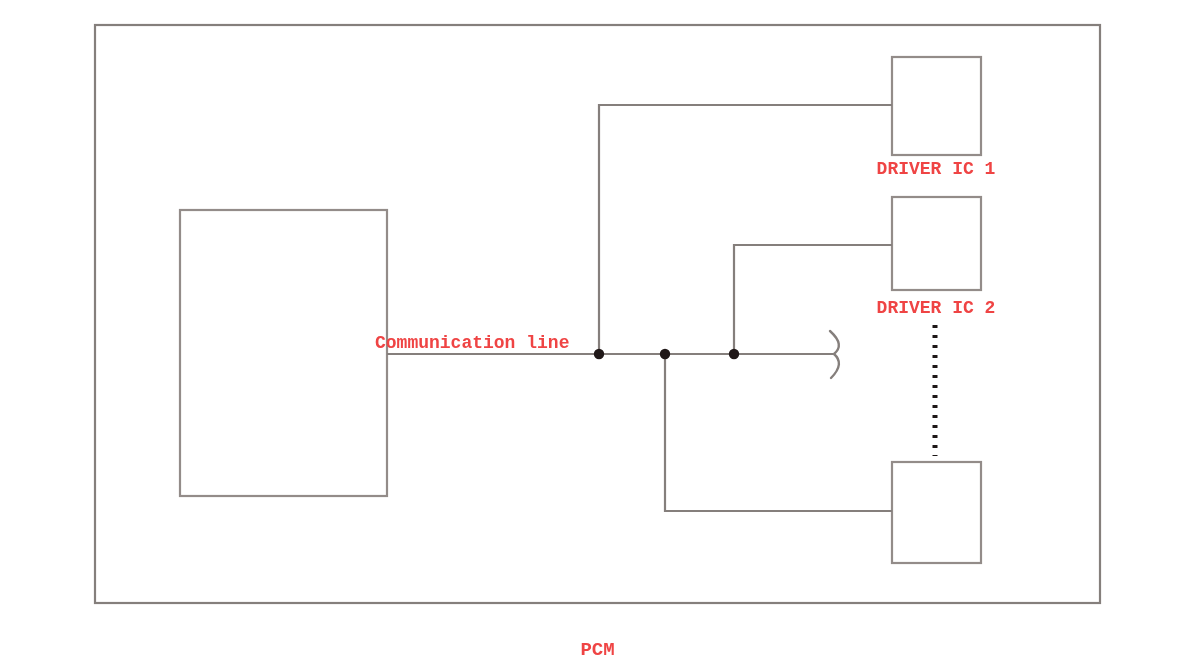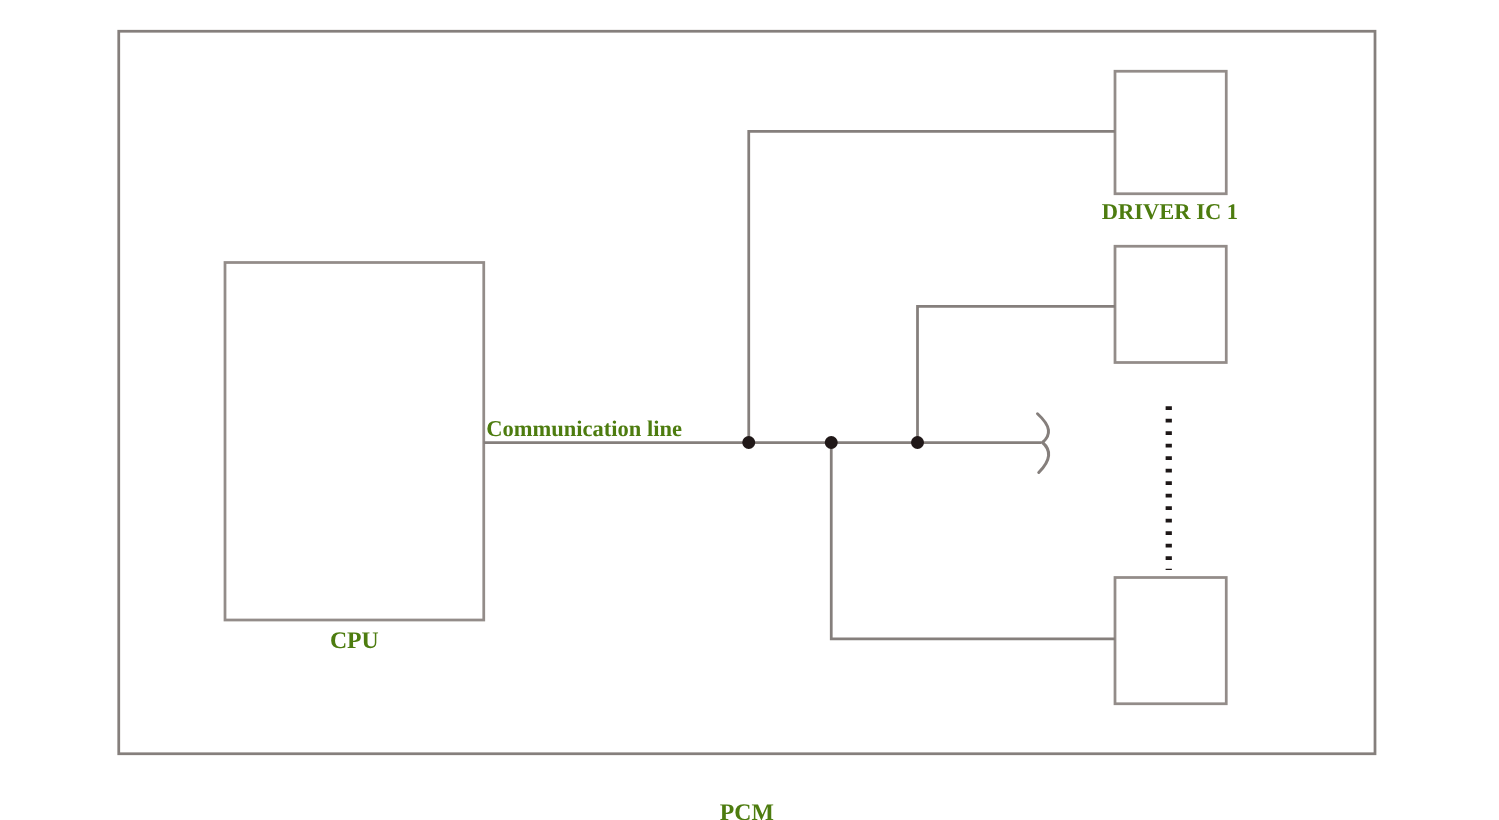--- a/index.html
+++ b/index.html
@@ -20,23 +20,23 @@
   }
   svg.diagram {
     position: absolute;
     left: 0;
     top: 0;
     width: 1199px;
     height: 656px;
   }
   .lbl {
     position: absolute;
-    font-family: Liberation Serif, serif;
+    font-family: Liberation Mono, monospace;
     font-weight: bold;
-    color: #4d7c0f;
+    color: #ef4444;
     white-space: nowrap;
     line-height: 1;
   }
   .lbl-cpu {
     left: 180px;
     top: 503px;
     width: 207px;
     text-align: center;
     font-size: 19px;
   }
@@ -56,21 +56,21 @@
     font-size: 18px;
   }
   .lbl-driver2 {
     left: 835px;
     top: 299px;
     width: 202px;
     text-align: center;
     font-size: 18px;
   }
   .lbl-comm {
-    left: 389px;
+    left: 375px;
     top: 334px;
     font-size: 18px;
     text-align: left;
   }
 </style>
 </head>
 <body>
 
 <div id="canvas">
 
@@ -99,20 +99,20 @@
     <line x1="935" y1="325" x2="935" y2="456" stroke="#1d1717" stroke-width="5" stroke-linecap="butt" stroke-dasharray="3 7"></line>
 
     <circle cx="599" cy="354" r="5.2" fill="#201818"></circle>
     <circle cx="665" cy="354" r="5.2" fill="#201818"></circle>
     <circle cx="734" cy="354" r="5.2" fill="#201818"></circle>
 
   </svg>
 
   <div class="lbl lbl-comm">Communication line</div>
 
-  <div class="lbl lbl-cpu">CPU</div>
 
   <div class="lbl lbl-driver1">DRIVER IC 1</div>
 
+  <div class="lbl lbl-driver2">DRIVER IC 2</div>
 
   <div class="lbl lbl-pcm">PCM</div>
 
 </div>
 
 </body></html>

